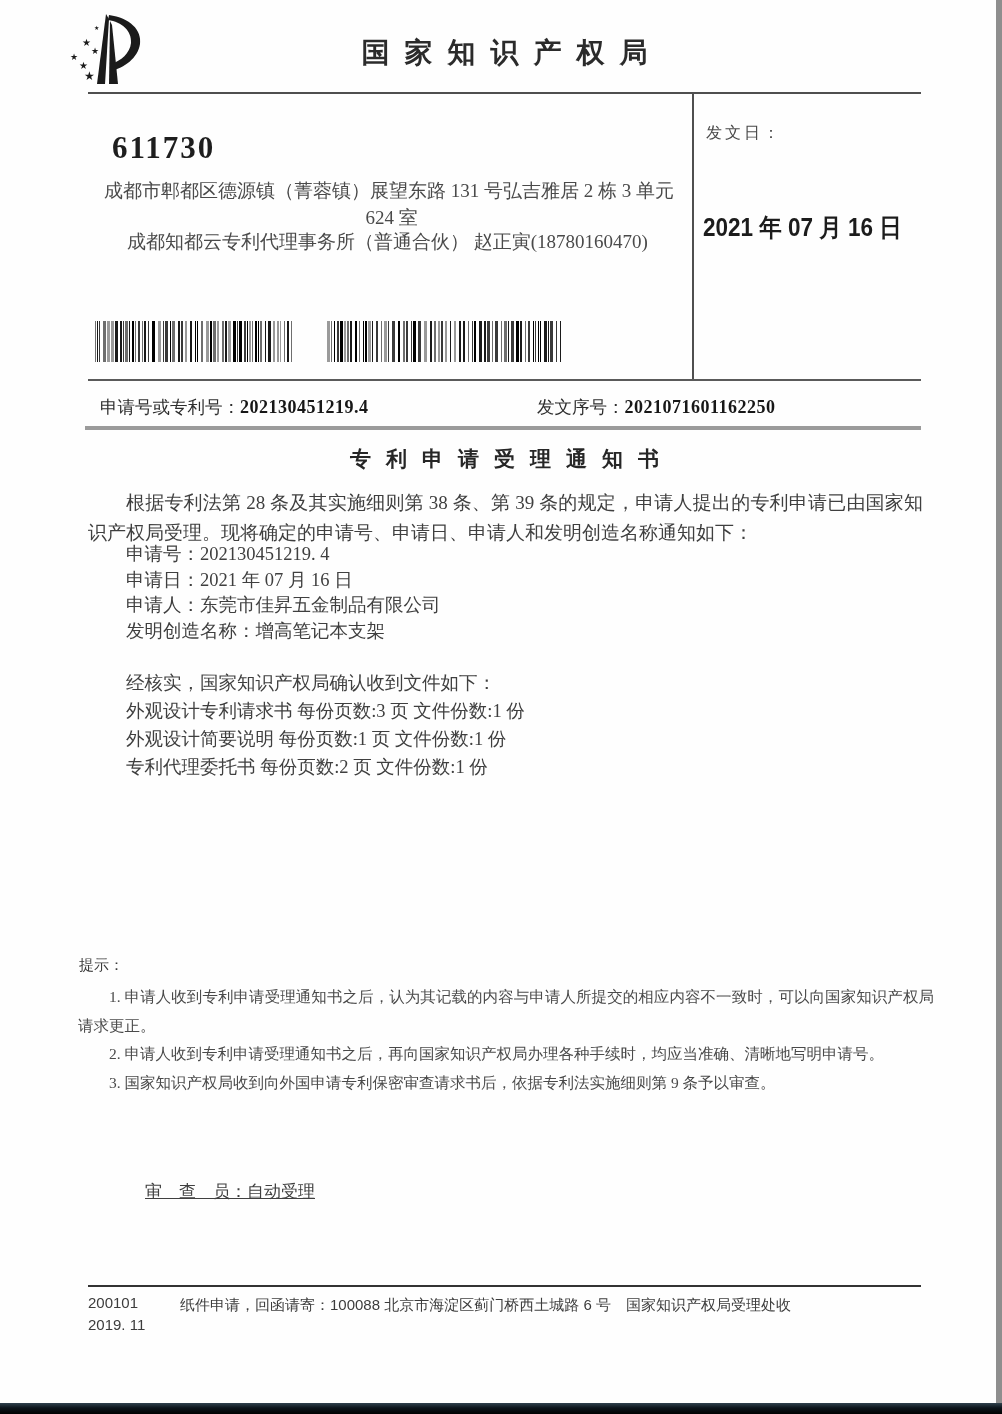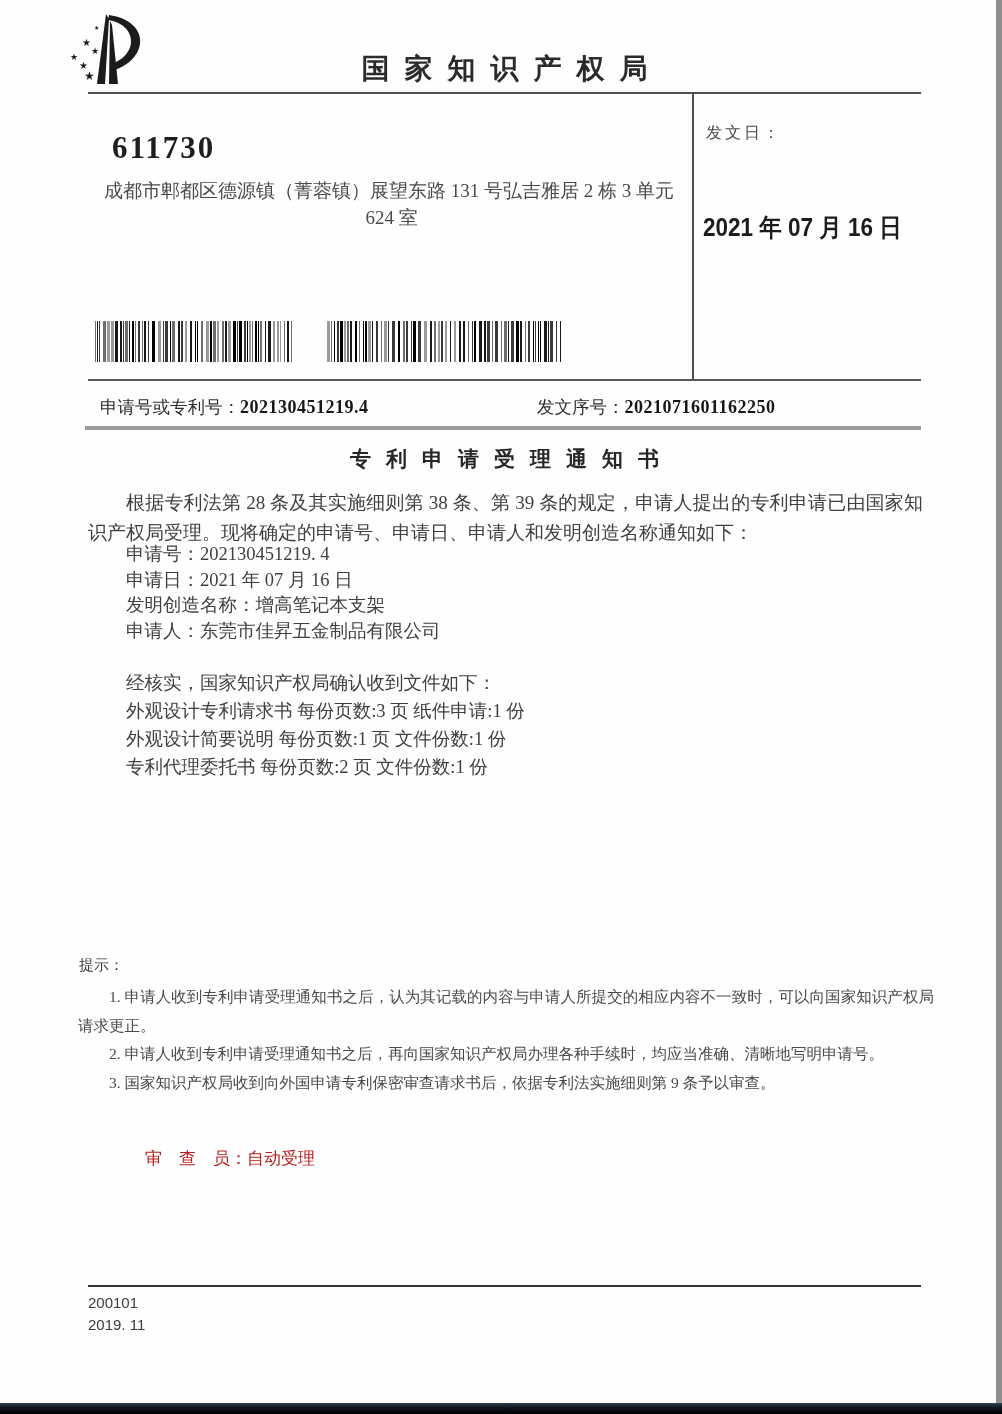--- a/index.html
+++ b/index.html
@@ -7,21 +7,21 @@
     position:relative; width:1002px; height:1414px; margin:0 auto;
     background:#fefefe; overflow:hidden;
     font-family:"Liberation Serif","DejaVu Serif",serif;
     color:#3d3d3d;
   }
   .abs{position:absolute;}
   
   .agency-title{
     left:88px; width:833px; top:34px; text-align:center;
     font-size:28px; font-weight:bold; color:#2b2b2b;
-    letter-spacing:15px; text-indent:15px; white-space:nowrap;margin-top:16px;
+    letter-spacing:15px; text-indent:15px; white-space:nowrap;
   }
   .logo{left:64px; top:10px; width:86px; height:82px;}
   
   .rule{background:#4f4f4f;}
   .header-rule{top:92px; left:88px; width:833px; height:2px;}
   .mid-rule{top:379px; left:88px; width:833px; height:2px; background:#5a5a5a;}
   .thick-rule{top:426px; left:85px; width:836px; height:4px; background:#9b9b9b;}
   .footer-rule{top:1285px; left:88px; width:833px; height:2px; background:#333;}
   .datebox-border{left:692px; top:92px; width:2px; height:289px; background:#4f4f4f;}
   .right-band{right:0; top:0; width:6px; height:100%; background:#8e8e8e;}
@@ -54,21 +54,21 @@
     text-indent:2em; color:#3f3f3f; text-align:justify;}
   .fields{left:126px; top:542px; font-size:18.5px; color:#3f3f3f;}
   .fields div{line-height:25.5px; white-space:nowrap;}
   .received{left:126px; top:669px; font-size:18.5px; color:#3f3f3f;}
   .received div{line-height:28px; white-space:nowrap;}
   
   .notes-label{left:79px; top:956px; font-size:15px; color:#3a3a3a;}
   .notes{left:78px; top:983px; width:856px; font-size:15.5px; color:#4a4a4a;}
   .notes p{margin:0; line-height:28.5px; text-indent:2em; text-align:justify;}
   
-  .signoff{top:1147px; font-size:17px; color:#b91c1c; white-space:nowrap;}
+  .signoff{top:1180px; font-size:17px; color:#404040; white-space:nowrap;text-decoration:underline;}
   .examiner{left:145px;} .dept{left:514px;}
   
   .footer{font-family:"Liberation Sans","DejaVu Sans",sans-serif; color:#3c3c3c;}
   .fcode1{left:88px; top:1294px; font-size:15px;}
   .fcode2{left:88px; top:1316px; font-size:15px;}
   .ftext{left:180px; top:1294px; width:752px; font-size:15px; line-height:22.5px; text-align:justify;}
   .ftext p{margin:0;}
 </style>
 </head>
 <body>
@@ -90,20 +90,21 @@
       <text x="15" y="59" font-size="10" font-family="DejaVu Sans">★</text>
       <text x="20" y="70" font-size="12" font-family="DejaVu Sans">★</text>
     </g>
   </svg>
   <div class="abs agency-title">国家知识产权局</div>
   <div class="abs rule header-rule"></div>
 
   <div class="abs recip-code">611730</div>
   <div class="abs addr1">成都市郫都区德源镇（菁蓉镇）展望东路 131 号弘吉雅居 2 栋 3 单元</div>
   <div class="abs addr2">624 室</div>
+  <div class="abs agent">成都知都云专利代理事务所（普通合伙）  赵正寅(18780160470)</div>
 
   <div class="abs datebox-border"></div>
   <div class="abs send-date-label">发文日：</div>
   <div class="abs send-date">2021 年 07 月 16 日</div>
 
   <div class="abs barcode bc1" id="bc1">
       <span style="width:1px;background:#6e6e6e"></span>
       <span style="width:1px;background:#fff"></span>
       <span style="width:1px;background:#1a1a1a"></span>
       <span style="width:1px;background:#fff"></span>
@@ -343,43 +344,44 @@
     <span>发文序号：</span><b>2021071601162250</b>
   </div>
   <div class="abs thick-rule"></div>
 
   <div class="abs notice-title">专利申请受理通知书</div>
   <div class="abs intro">根据专利法第 28 条及其实施细则第 38 条、第 39 条的规定，申请人提出的专利申请已由国家知识产权局受理。现将确定的申请号、申请日、申请人和发明创造名称通知如下：</div>
 
   <div class="abs fields">
     <div><span>申请号：</span><span>202130451219. 4</span></div>
     <div><span>申请日：</span><span>2021 年 07 月 16 日</span></div>
+    <div><span>申请人：</span><span>东莞市佳昇五金制品有限公司</span></div>
     <div><span>发明创造名称：</span><span>增高笔记本支架</span></div>
-    <div><span>申请人：</span><span>东莞市佳昇五金制品有限公司</span></div>
   </div>
 
   <div class="abs received">
     <div>经核实，国家知识产权局确认收到文件如下：</div>
-    <div>外观设计专利请求书  每份页数:3 页  纸件申请:1 份</div>
+    <div>外观设计专利请求书  每份页数:3 页  文件份数:1 份</div>
     <div>外观设计简要说明  每份页数:1 页  文件份数:1 份</div>
     <div>专利代理委托书  每份页数:2 页  文件份数:1 份</div>
   </div>
 
   <div class="abs notes-label">提示：</div>
   <div class="abs notes">
     <p>1. 申请人收到专利申请受理通知书之后，认为其记载的内容与申请人所提交的相应内容不一致时，可以向国家知识产权局请求更正。</p>
     <p>2. 申请人收到专利申请受理通知书之后，再向国家知识产权局办理各种手续时，均应当准确、清晰地写明申请号。</p>
     <p>3. 国家知识产权局收到向外国申请专利保密审查请求书后，依据专利法实施细则第 9 条予以审查。</p>
   </div>
 
   <div class="abs signoff examiner">
     <span>审　查　员：</span><span>自动受理</span>
   </div>
 
   <div class="abs footer-rule"></div>
   <div class="abs footer fcode1">200101</div>
   <div class="abs footer fcode2">2019. 11</div>
   <div class="abs footer ftext">
+    <p>纸件申请，回函请寄：100088  北京市海淀区蓟门桥西土城路 6 号　国家知识产权局受理处收</p>
   </div>
 
   <div class="abs right-band"></div>
   <div class="abs bottom-band"></div>
 </div>
 
 </body></html>

